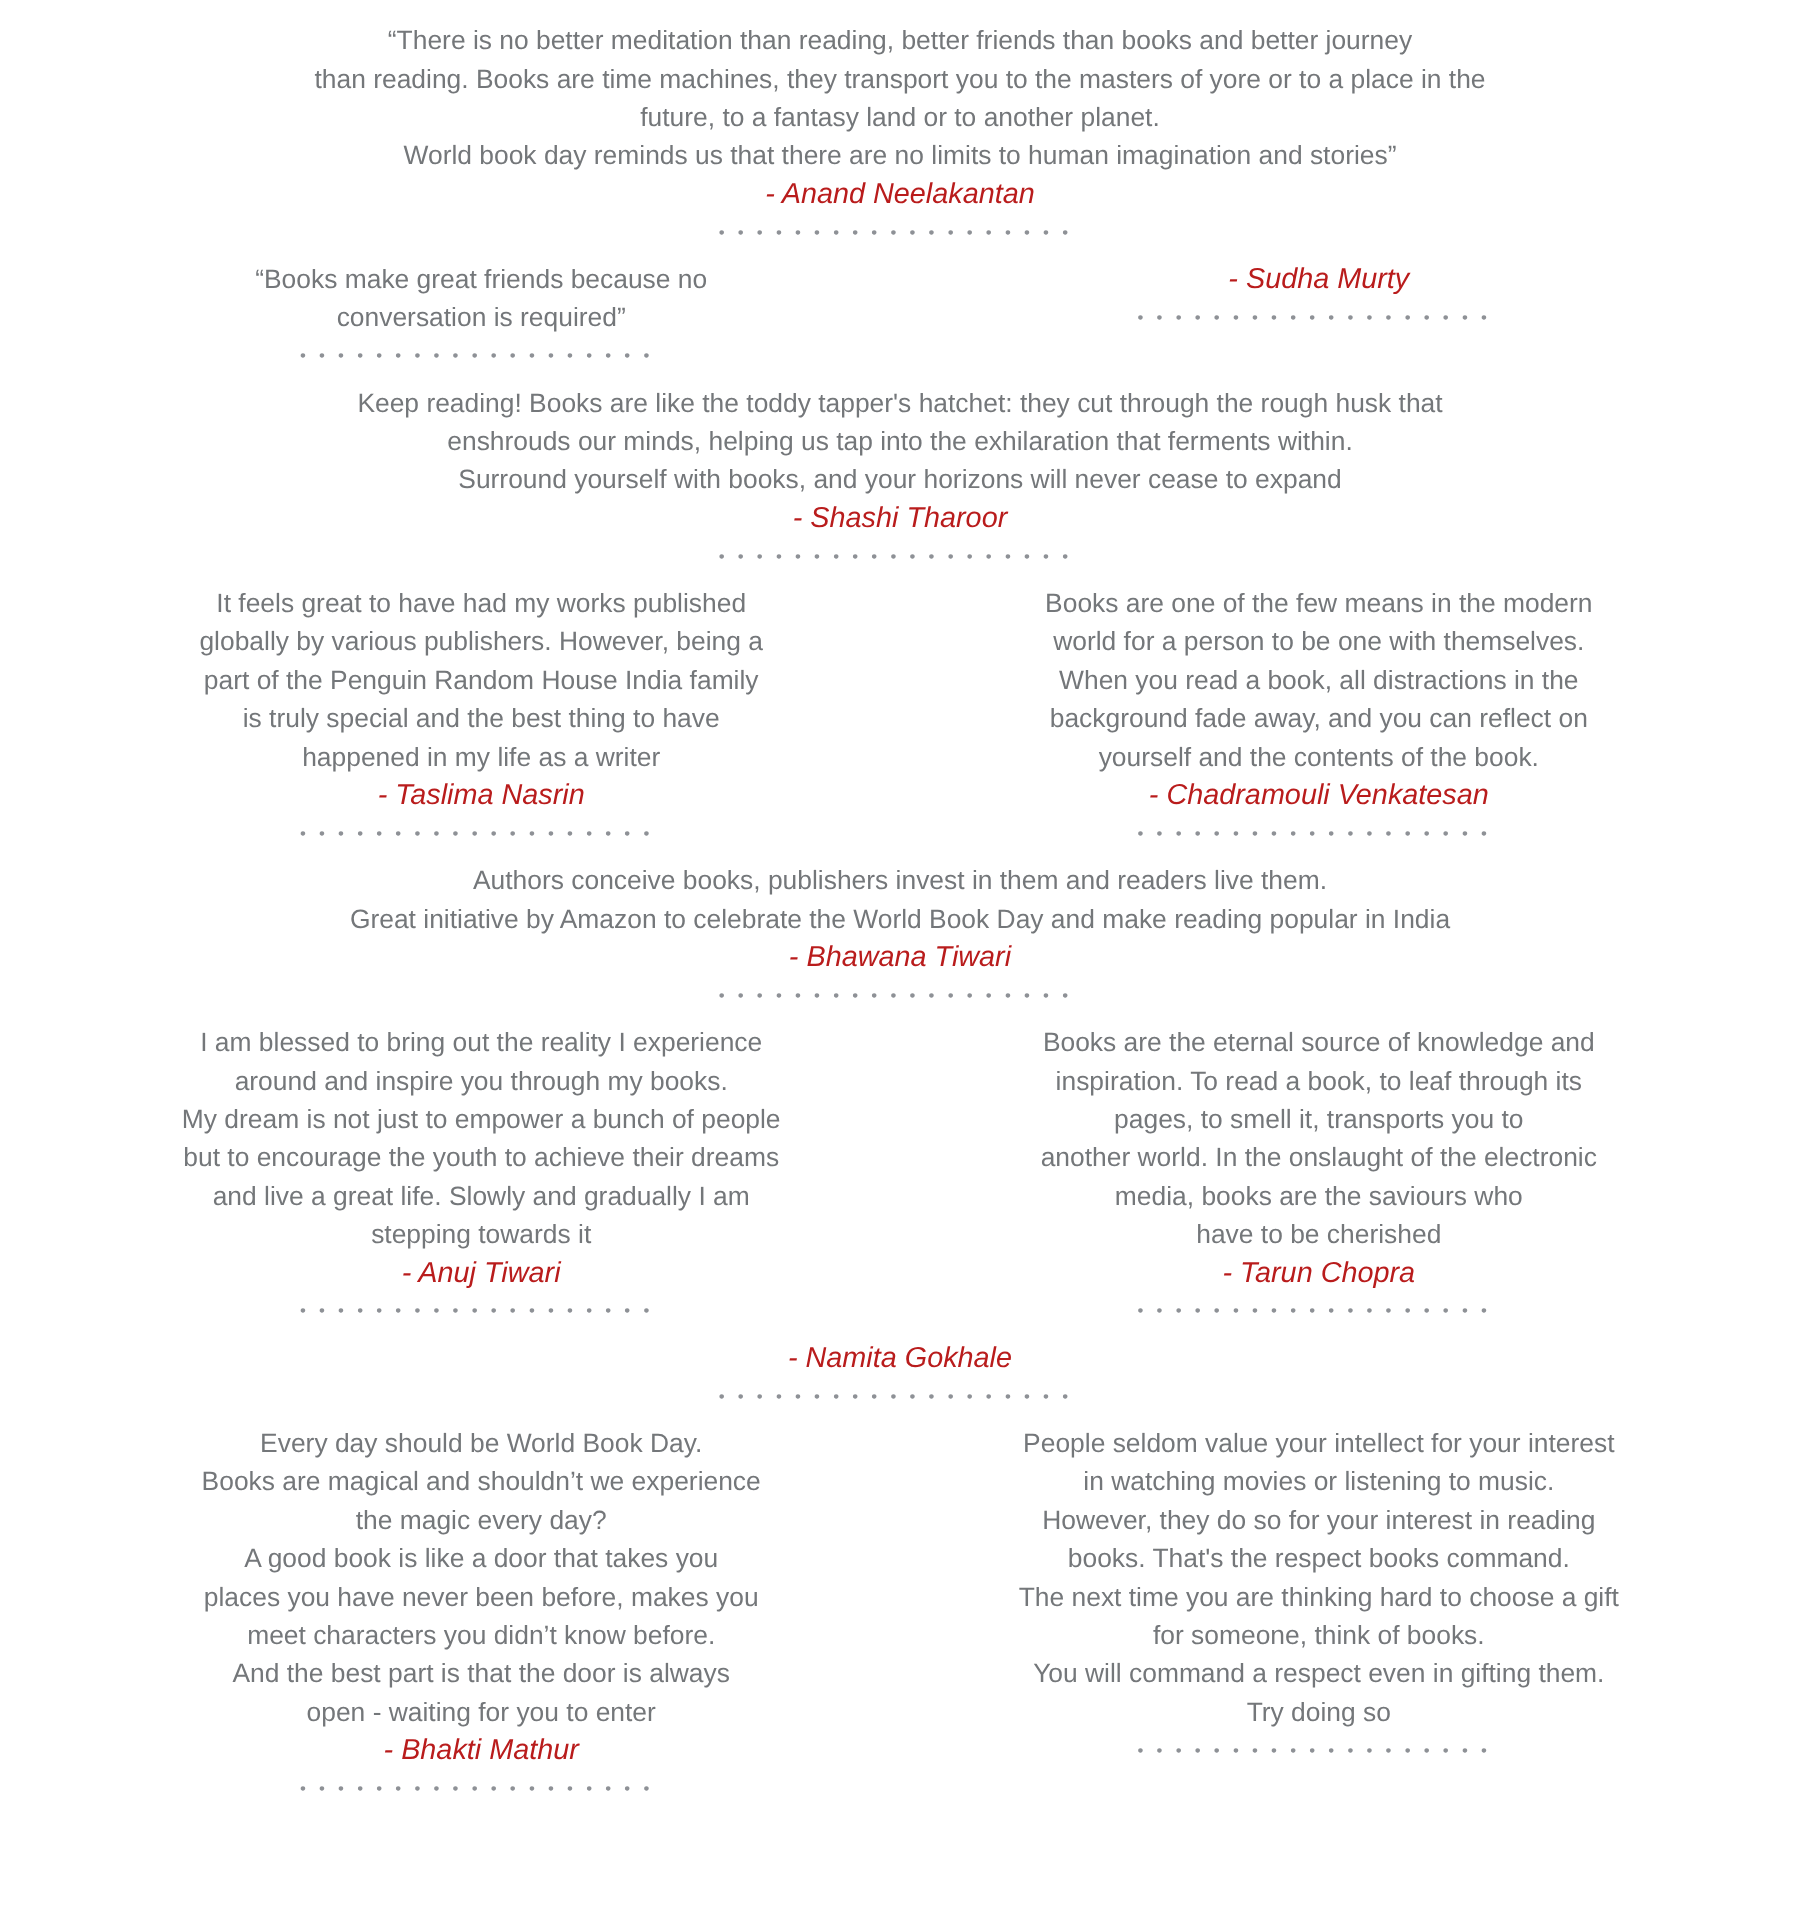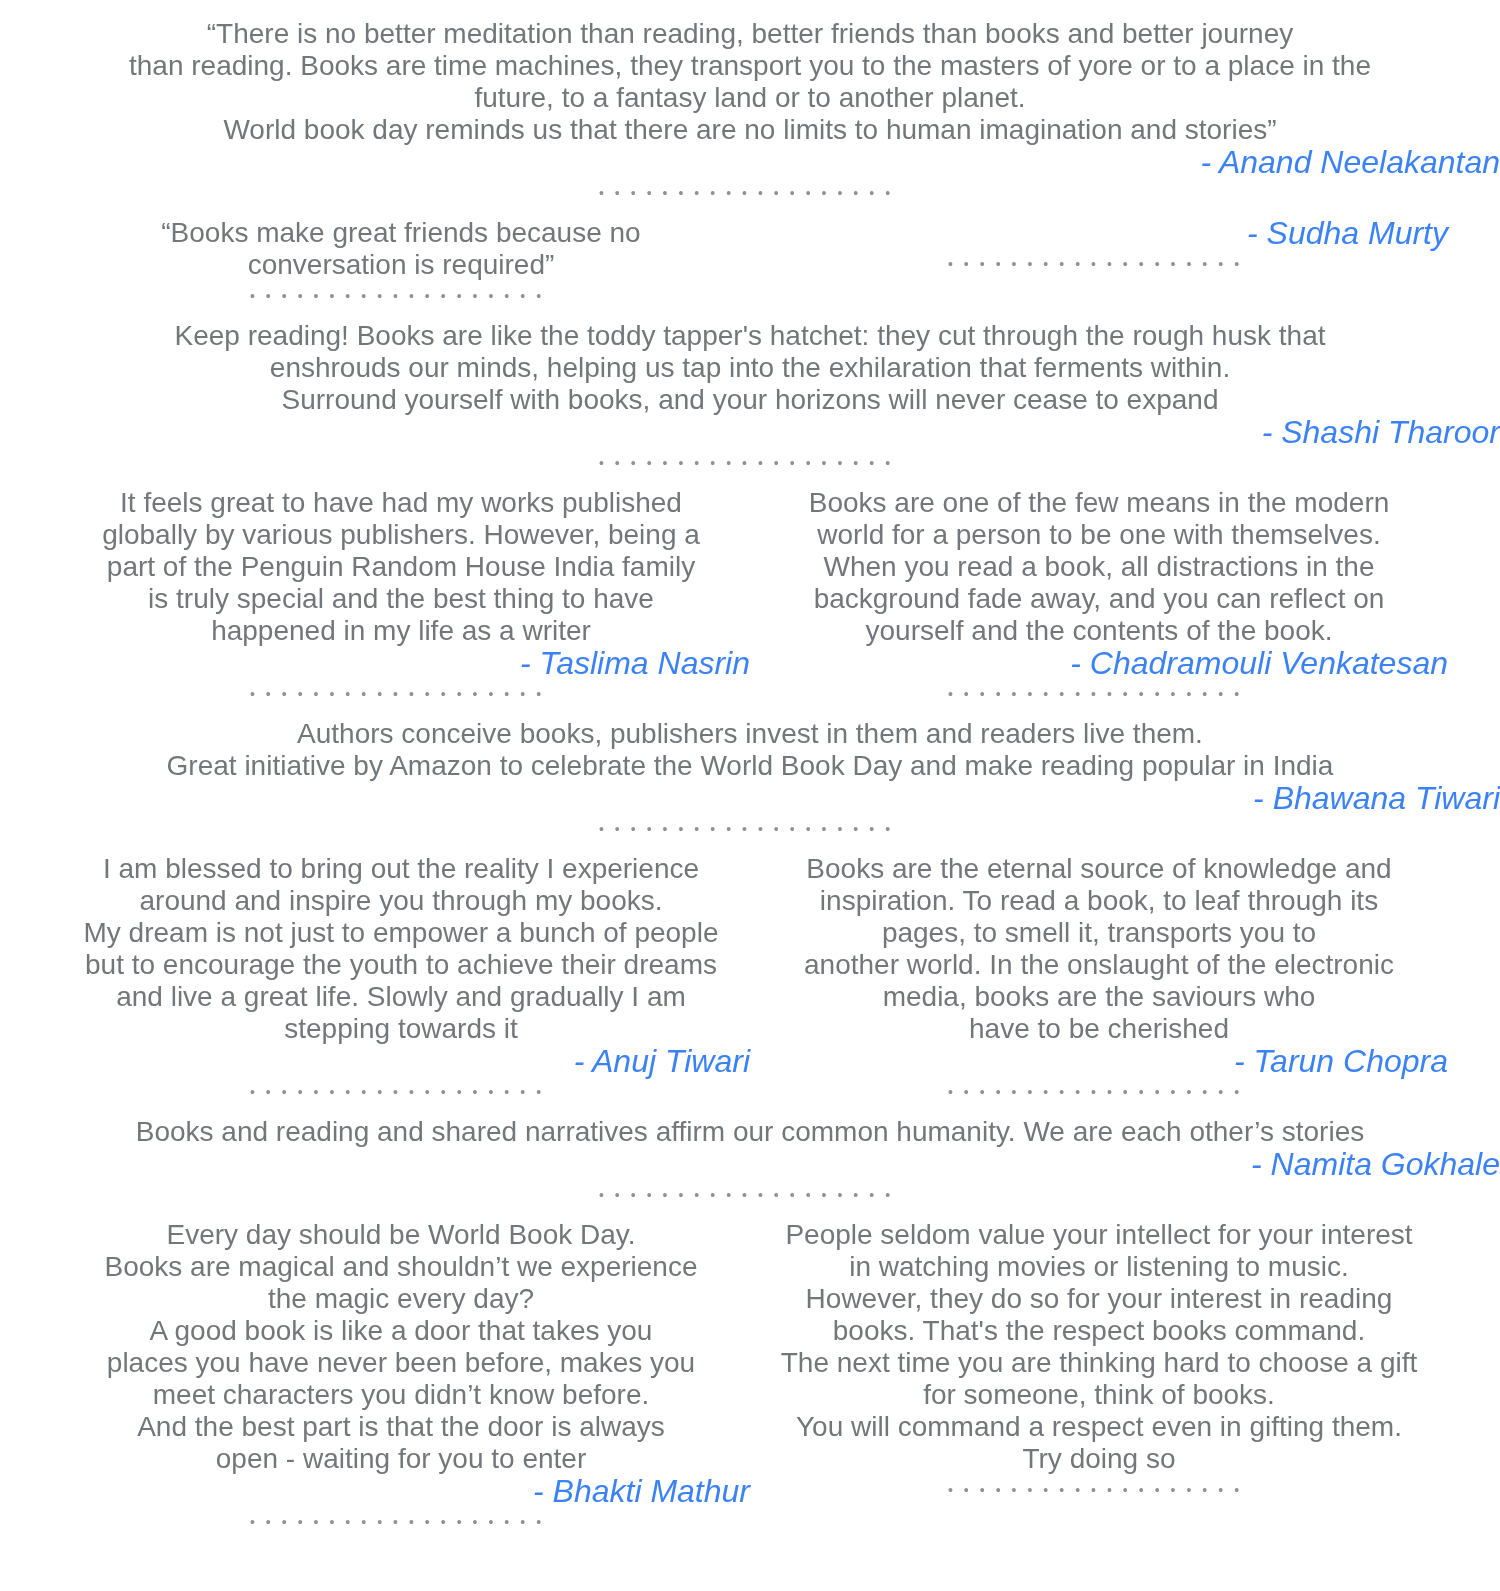--- a/index.html
+++ b/index.html
@@ -12,33 +12,33 @@
     min-height: 1591px;
     font-family: "Liberation Sans", sans-serif;
     color: #74777a;
   }
   .page {
     padding-top: 18px;
     padding-bottom: 14px;
   }
   .quote {
     margin: 0;
-    font-size: 28px;
+    font-size: 22px;
     line-height: 32px;
     text-align: center;
     white-space: pre-line;
     color: #74777a;
   }
   .author {
     margin: 0;
-    font-size: 32px;
+    font-size: 24px;
     line-height: 32px;
-    text-align: right;
+    text-align: center;
     font-style: italic;
-    color: #3b82f6;
+    color: #b91c1c;
   }
   .sep {
     margin: 8px 0 16px 0;
     text-align: center;
     font-size: 14px;
     line-height: 15px;
     letter-spacing: 11px;
     color: #8e9196;
     user-select: none;
   }
@@ -148,21 +148,20 @@
 media, books are the saviours who
 have to be cherished</p>
       <p class="author">- Tarun Chopra</p>
       <div class="sep">
         <span>•••••••••••••••••••</span>
       </div>
     </div>
   </section>
 
   <section class="block">
-    <p class="quote">Books and reading and shared narratives affirm our common humanity. We are each other’s stories</p>
     <p class="author">- Namita Gokhale</p>
     <div class="sep">
       <span>•••••••••••••••••••</span>
     </div>
   </section>
 
   <section class="row">
     <div class="col">
       <p class="quote">Every day should be World Book Day.
 Books are magical and shouldn’t we experience

